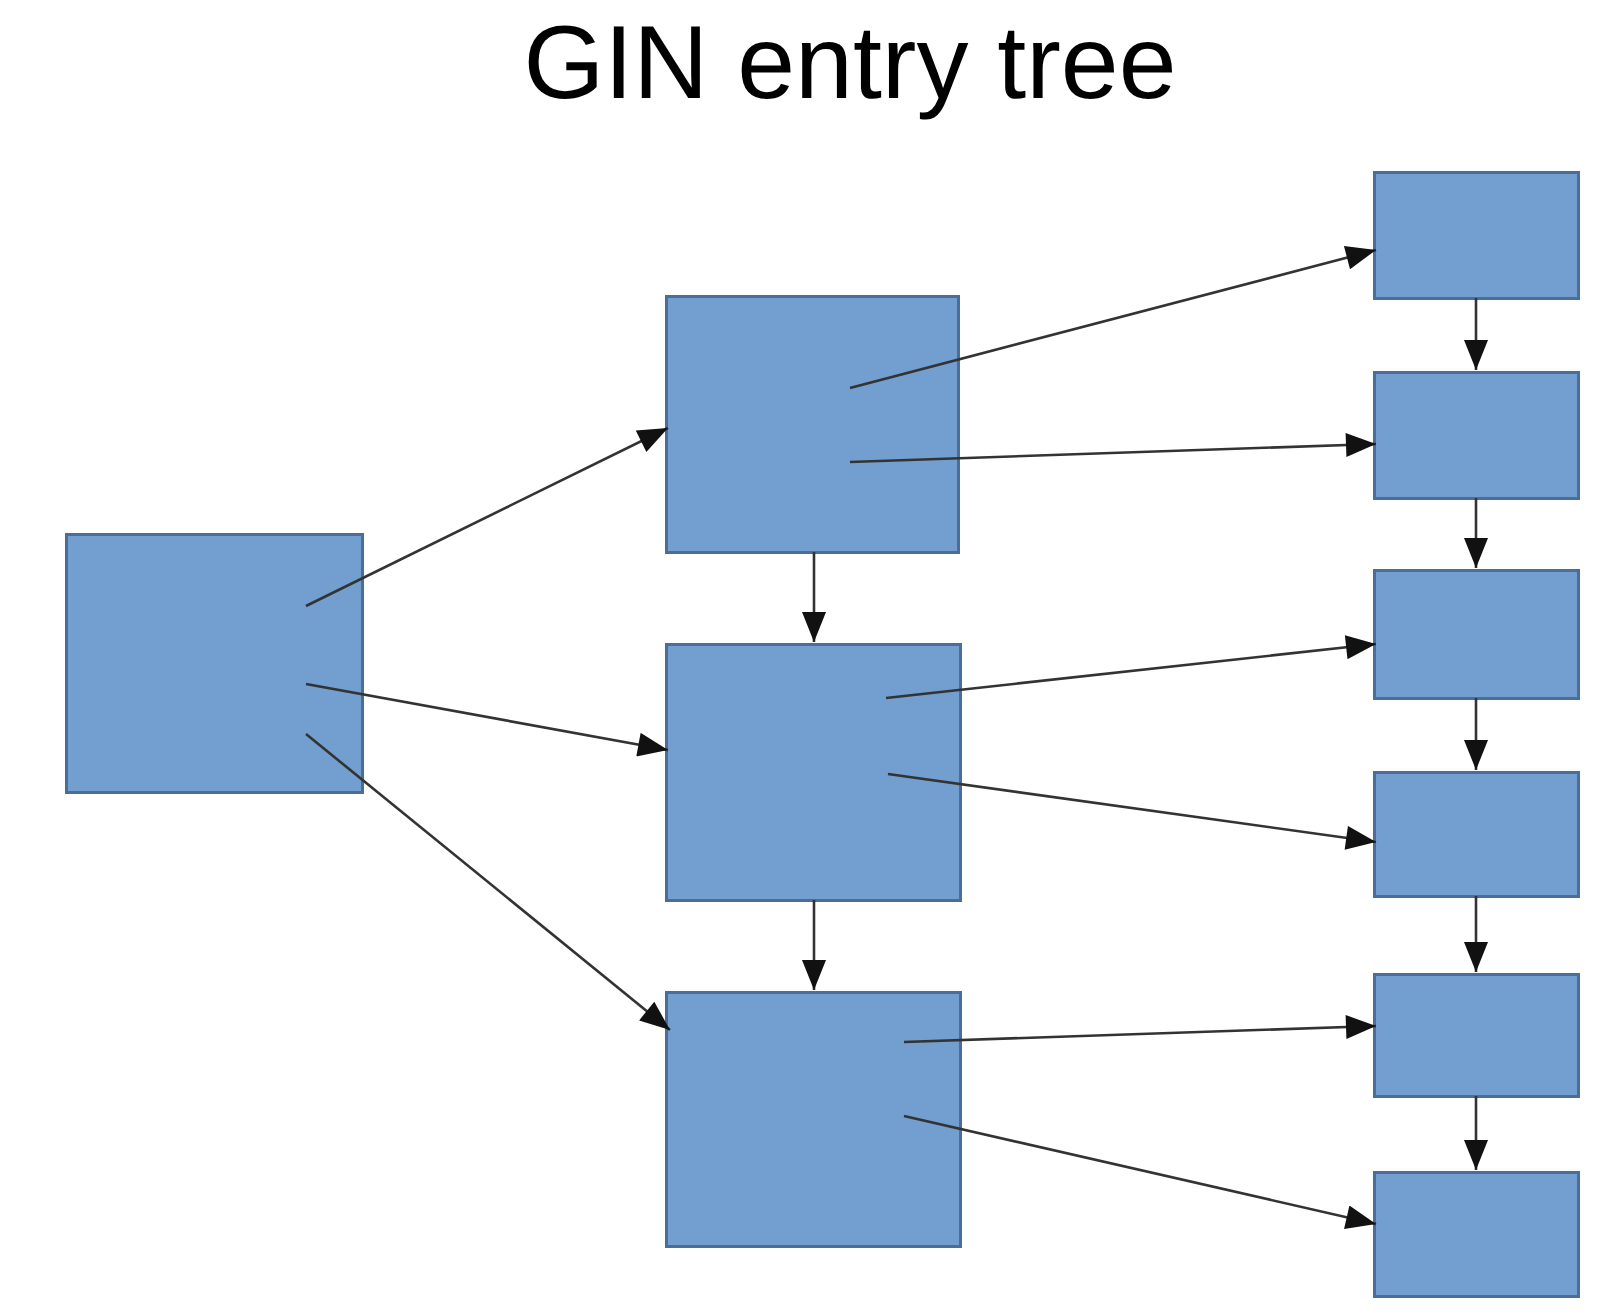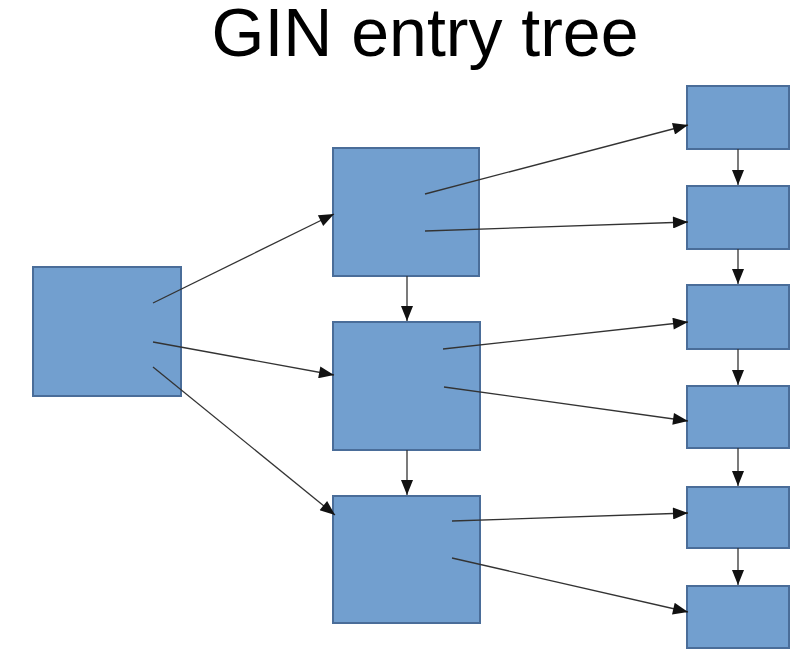--- a/index.html
+++ b/index.html
@@ -13,21 +13,21 @@
     width: 800px;
     height: 658px;
     background: #ffffff;
     overflow: hidden;
   }
   .diagram-title {
     position: absolute;
     top: 0;
     left: 425px;
     transform: translateX(-50%);
-    font-size: 68px;
+    font-size: 52px;
     line-height: 64px;
     font-weight: 400;
     white-space: nowrap;
     color: #000000;
     letter-spacing: 0px;
   }
   svg.tree-svg {
     position: absolute;
     top: 0;
     left: 0;

